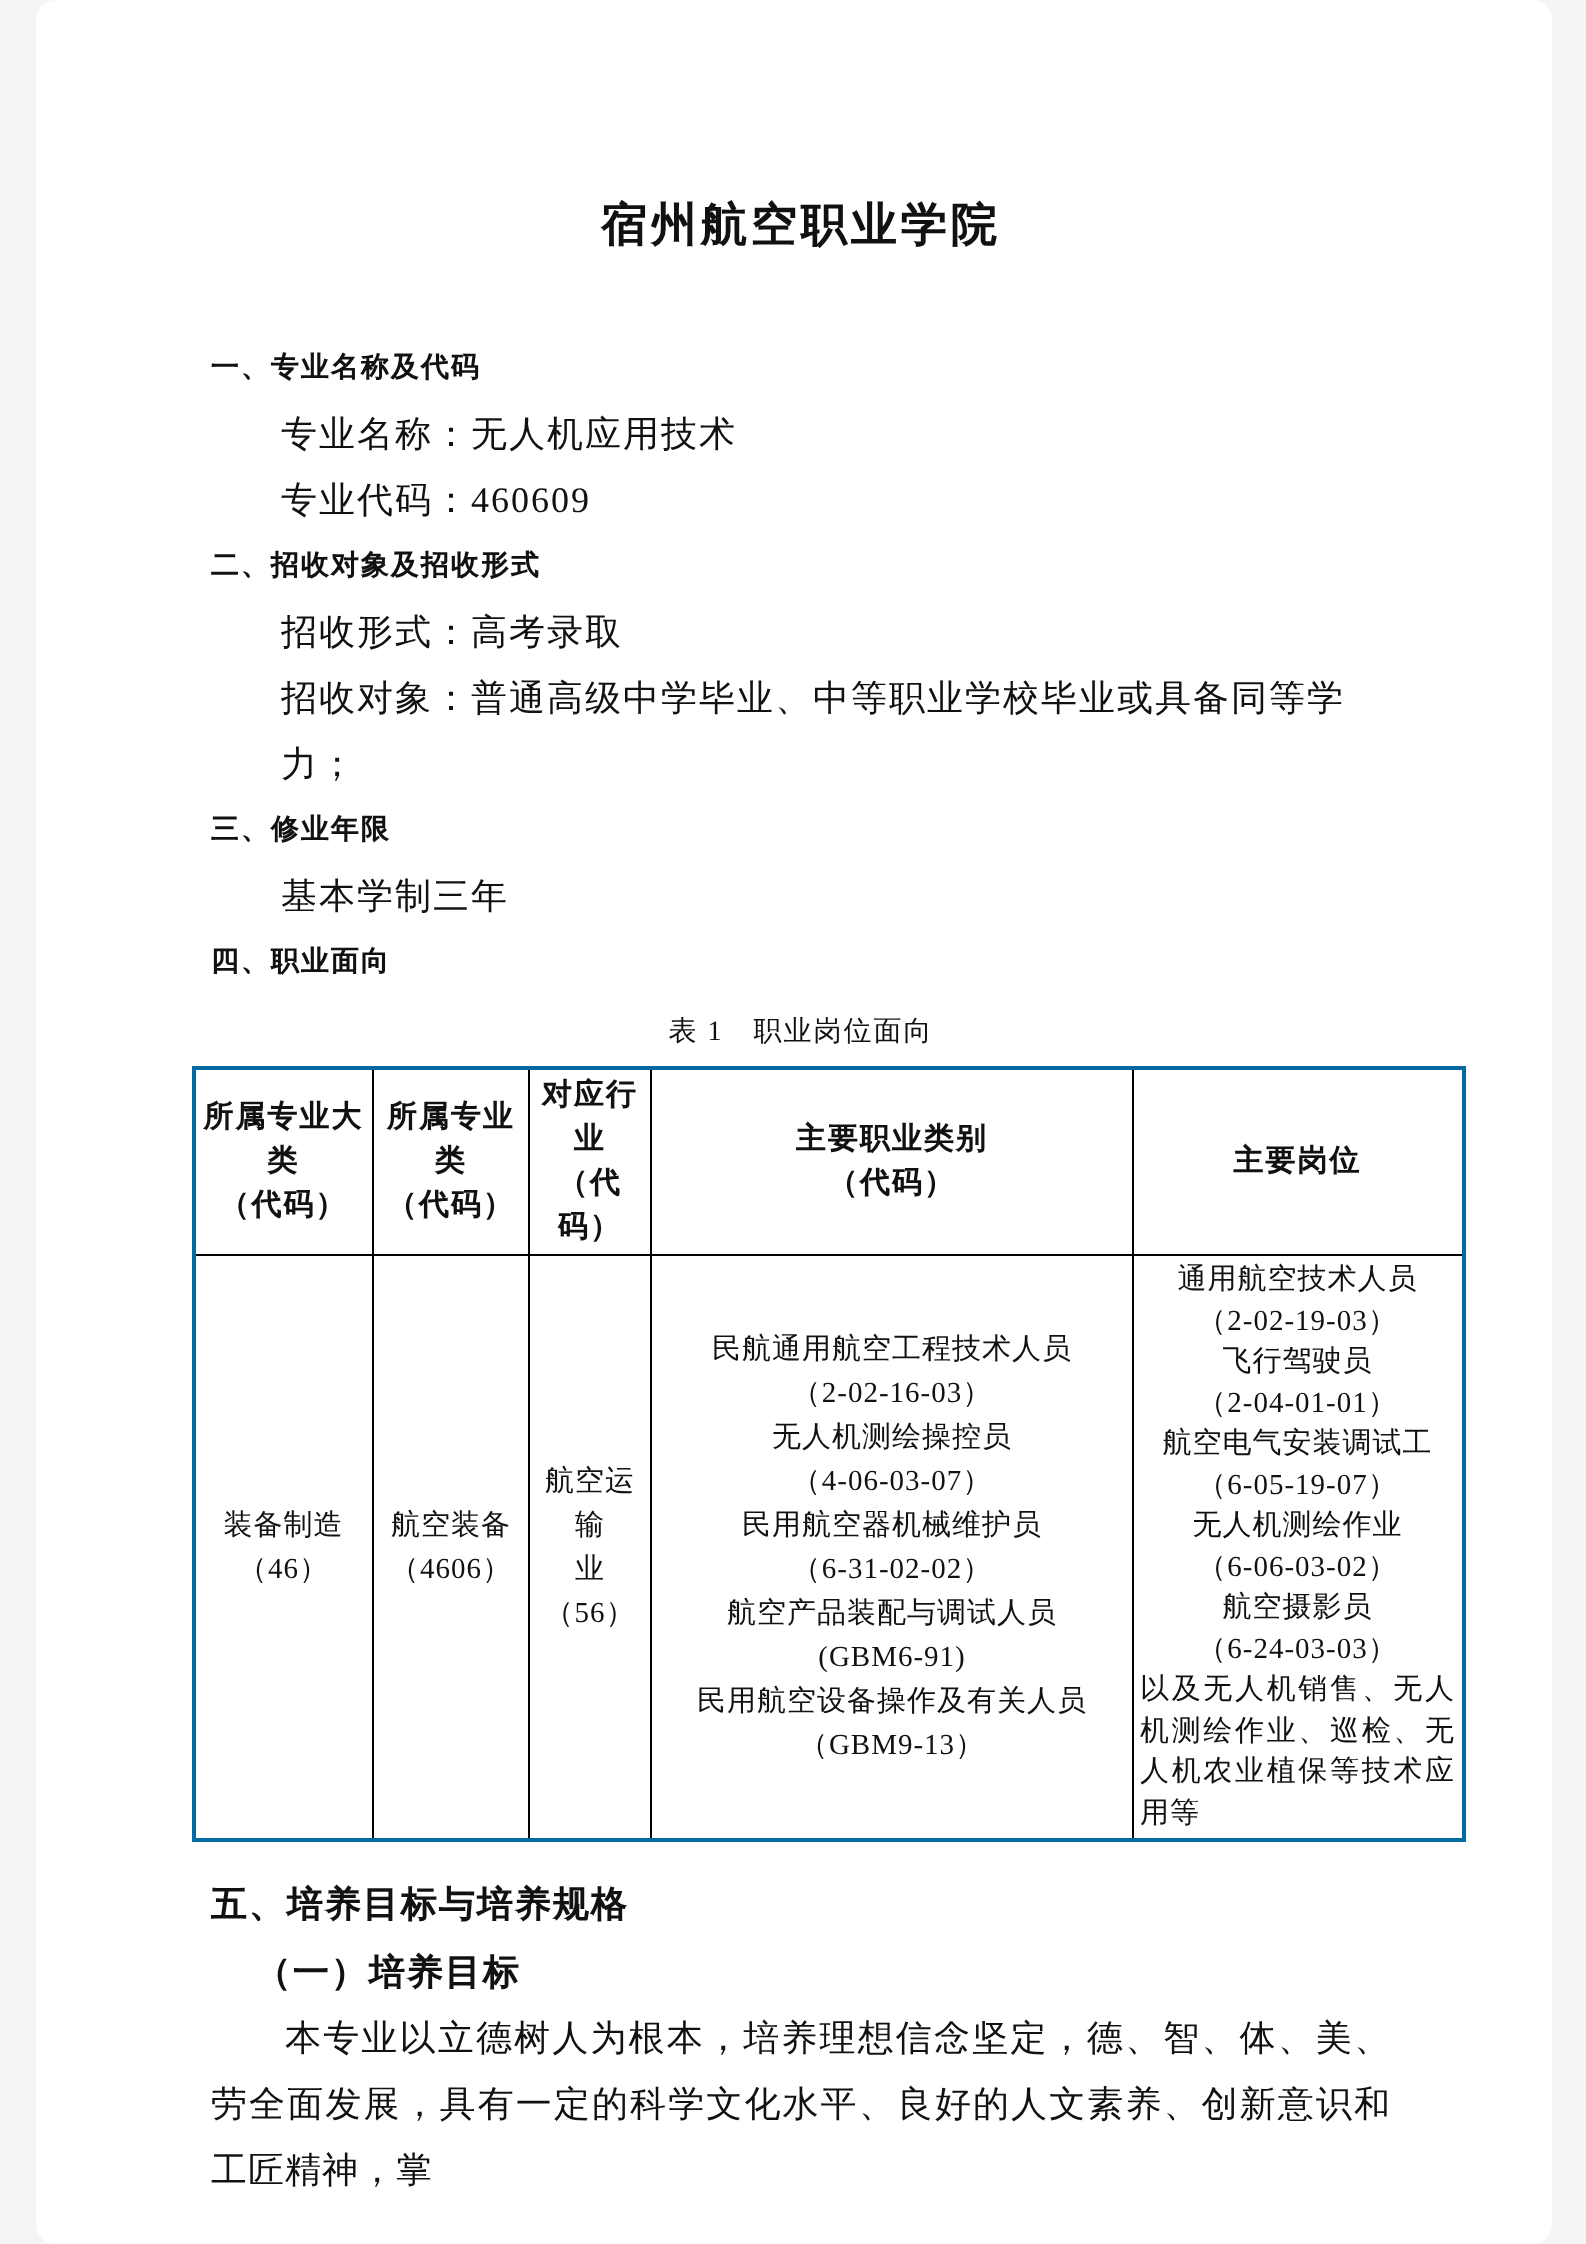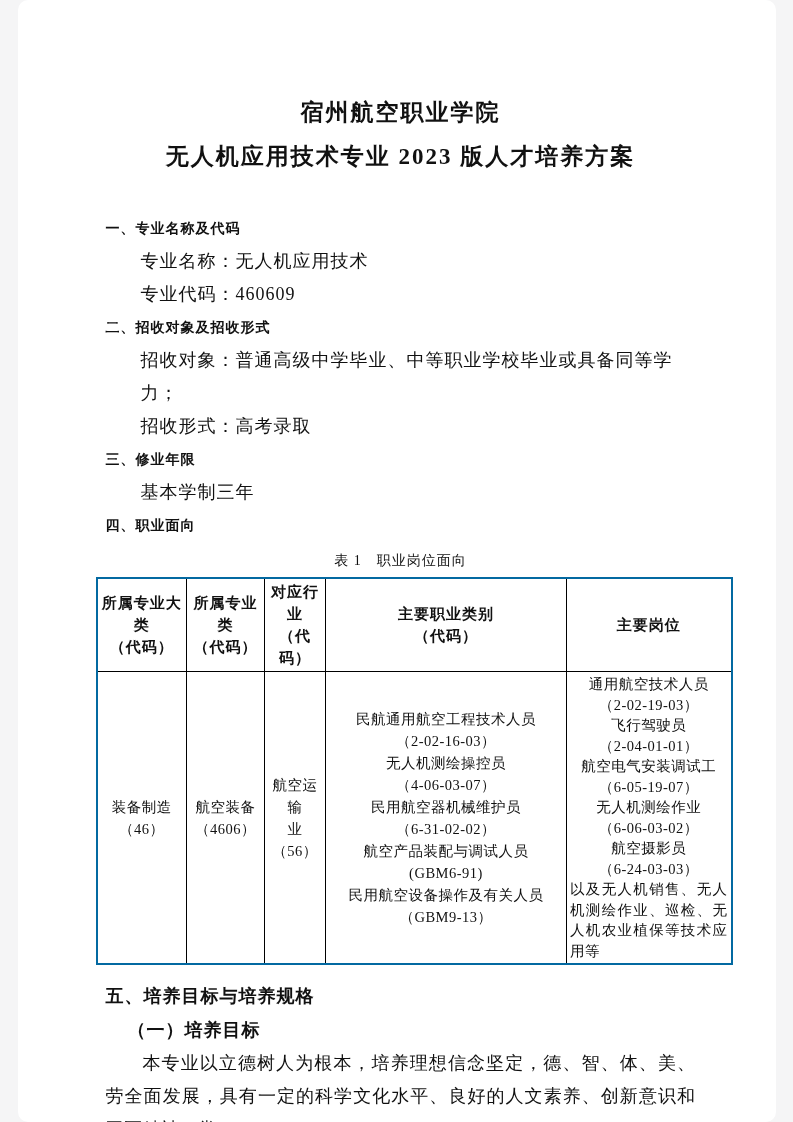--- a/index.html
+++ b/index.html
@@ -115,34 +115,33 @@
     text-align: justify;
   }
 </style>
 </head>
 <body>
 
 <div class="page">
   <div class="content">
 
     <div class="doc-title">宿州航空职业学院</div>
-    <div class="doc-subtitle">无人机应用技术专业 2023 版人才培养方案</div>
 
     <div class="sections">
 
       <div class="sec-heading">一、专业名称及代码</div>
       <div class="sec-body">
           <div class="doc-line">专业名称：无人机应用技术</div>
           <div class="doc-line">专业代码：460609</div>
         </div>
 
       <div class="sec-heading">二、招收对象及招收形式</div>
       <div class="sec-body">
+          <div class="doc-line">招收形式：高考录取</div>
           <div class="doc-line">招收对象：普通高级中学毕业、中等职业学校毕业或具备同等学力；</div>
-          <div class="doc-line">招收形式：高考录取</div>
         </div>
 
       <div class="sec-heading">三、修业年限</div>
       <div class="sec-body">
           <div class="doc-line">基本学制三年</div>
         </div>
 
       <div class="sec-heading">四、职业面向</div>
 
       <div class="table-caption">表 1　职业岗位面向</div>

